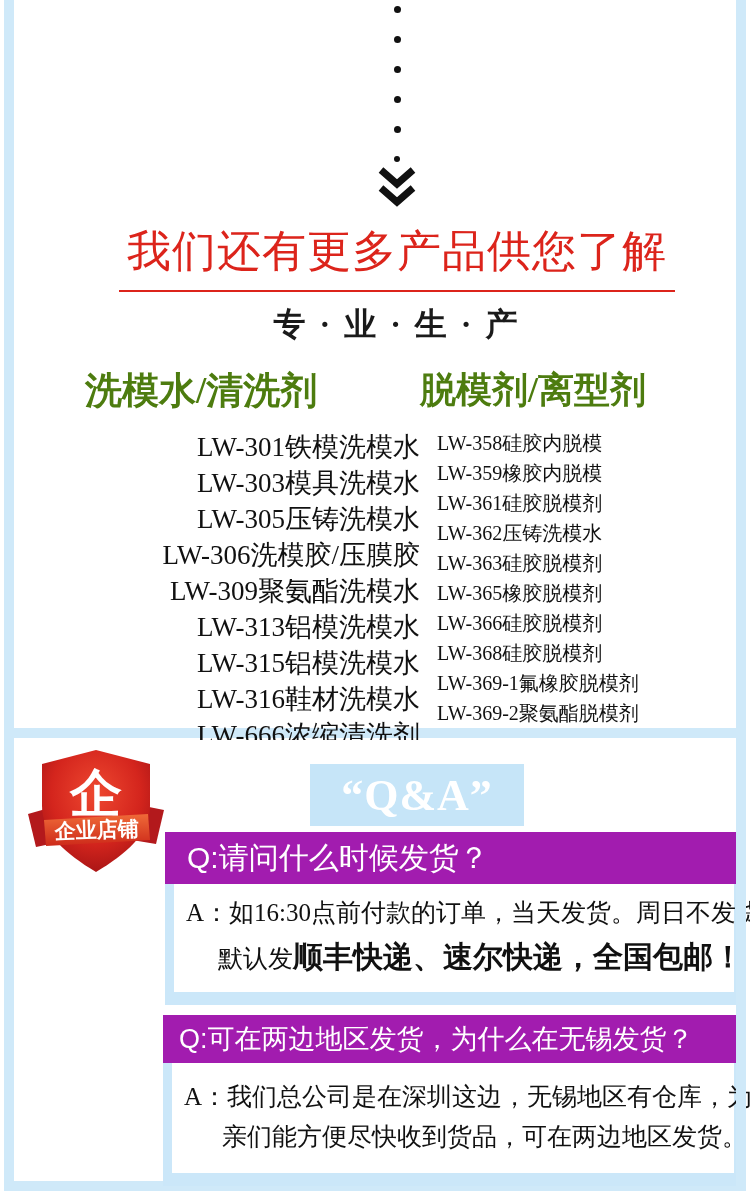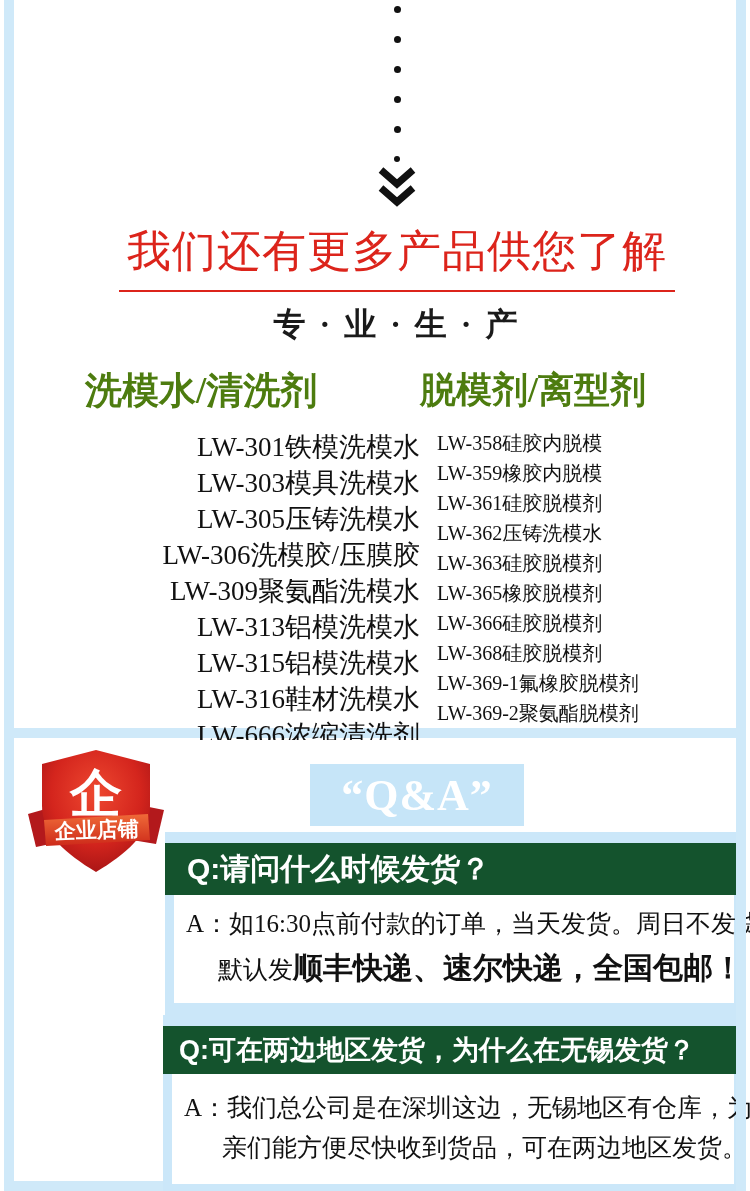--- a/index.html
+++ b/index.html
@@ -39,22 +39,22 @@
   
   .card2{position:relative;height:437px;background:#ffffff;}
   .qa-title{position:absolute;left:310px;top:24px;width:214px;height:62px;background:#c6e5f8;
     color:#ffffff;font-size:44px;font-weight:bold;display:flex;align-items:center;justify-content:center;
     font-family:"Liberation Serif","DejaVu Serif",serif;letter-spacing:1px;}
   .badge{position:absolute;left:26px;top:8px;}
 
   .qa-block{position:absolute;background:#cbe7f9;}
   .qa-block.b1{left:165px;top:92px;width:578px;}
   .qa-block.b2{left:163px;top:275px;width:580px;}
-  .q-bar{display:flex;align-items:center;color:#ffffff;font-weight:bold;
-    font-family:"Liberation Sans","DejaVu Sans",sans-serif;background:#14532d;white-space:nowrap;overflow:hidden;margin-top:11px;}
+  .q-bar{display:flex;align-items:center;color:#ffffff;font-weight:normal;
+    font-family:"Liberation Sans","DejaVu Sans",sans-serif;background:#a21caf;white-space:nowrap;overflow:hidden;}
   .b1 .q-bar{height:52px;font-size:30px;padding-left:22px;}
   .b2 .q-bar{height:48px;font-size:27px;padding-left:16px;}
   .a-box{background:#ffffff;margin:0 9px 13px 9px;}
   .b1 .a-box{padding:12px 6px 14px 12px;}
   .b2 .a-box{padding:14px 6px 16px 12px;}
   .a-line1{font-size:25px;color:#111;white-space:nowrap;}
   .b1 .a-line2{margin-top:8px;padding-left:32px;white-space:nowrap;color:#111;}
   .a-line2-normal{font-size:25px;}
   .a-line2-bold{font-size:30px;font-weight:bold;font-family:"Liberation Sans","DejaVu Sans",sans-serif;}
   .b2 .a-line1{line-height:40px;}

